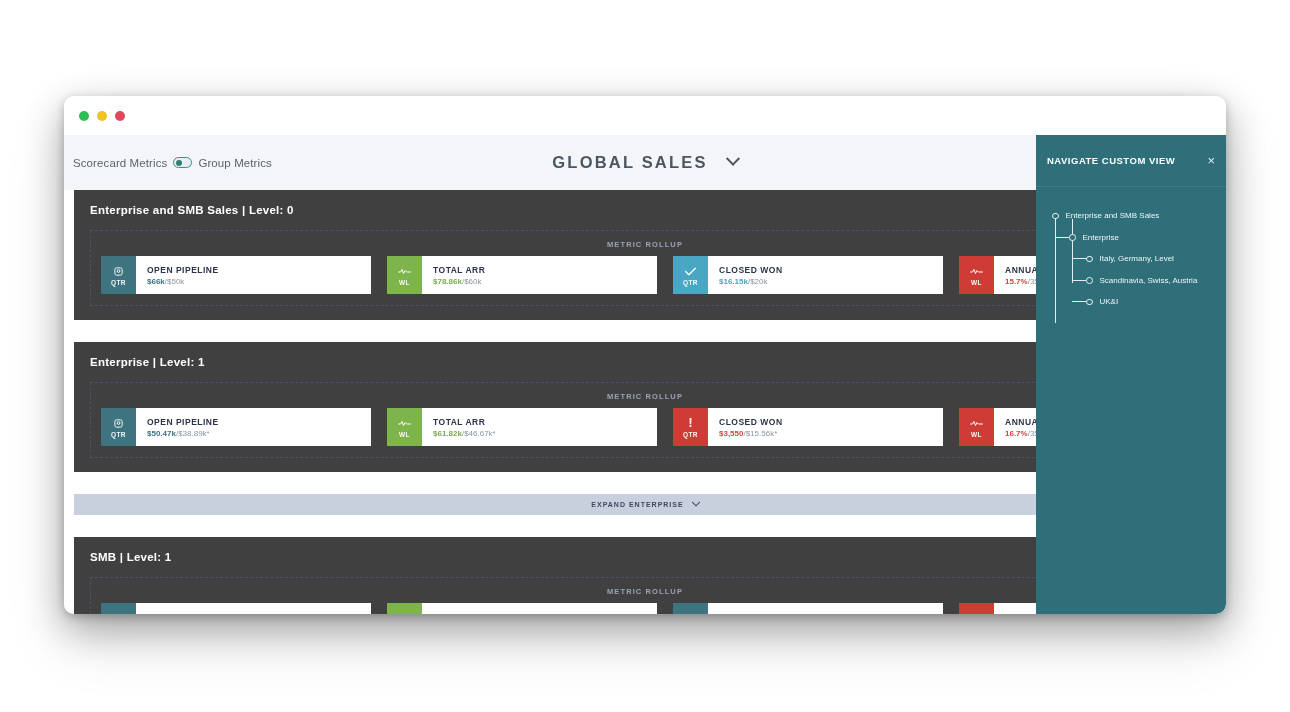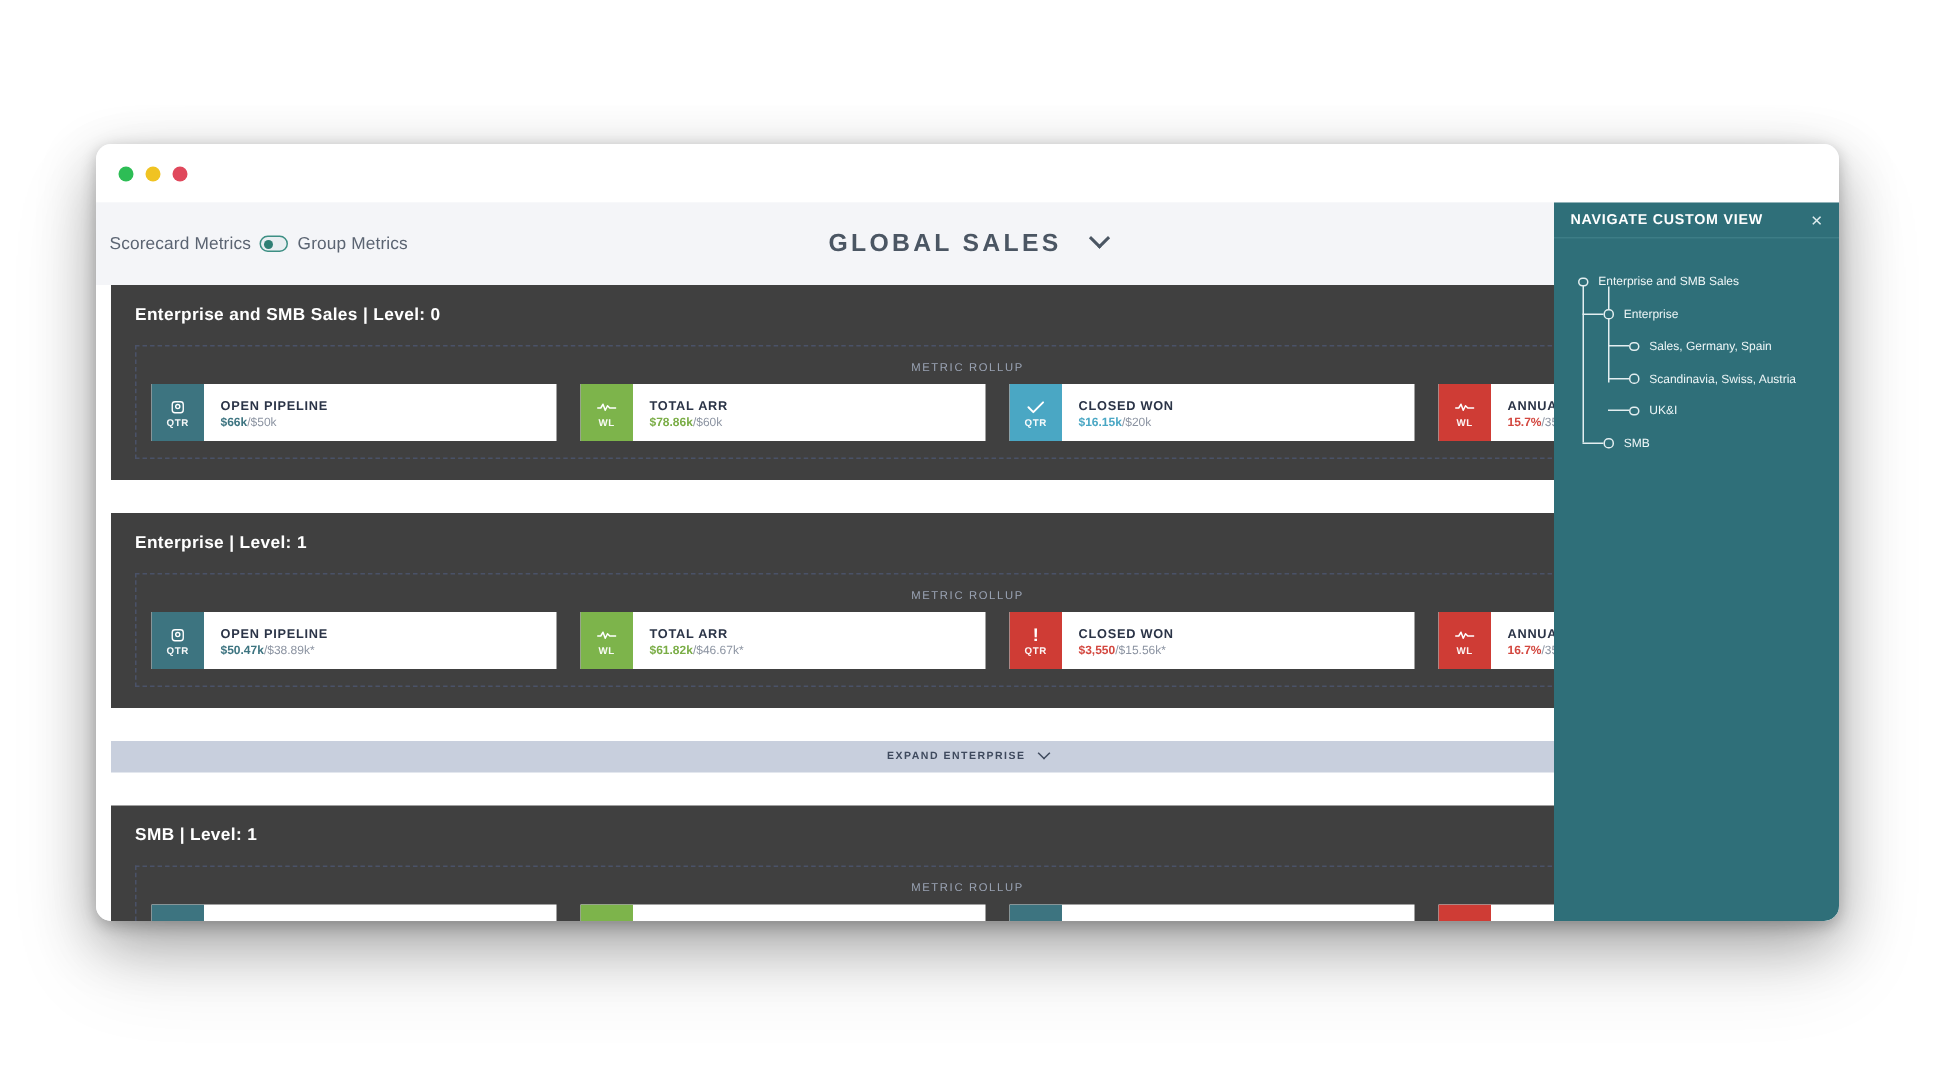--- a/index.html
+++ b/index.html
@@ -117,21 +117,21 @@
   }
 
   .rollup-box {
     border: 1px dashed #4a5268;
     padding: 9px 10px 11px 10px;
     position: relative;
   }
   .rollup-label {
     text-align: center;
     font-size: 7.5px;
-    font-weight: normal;
+    font-weight: bold;
     letter-spacing: 1.1px;
     color: #9aa3b4;
     margin-bottom: 7px;
   }
   .cards-row {
     display: flex;
     gap: 16px;
     width: 1420px;   
   }
   .card {
@@ -213,21 +213,21 @@
   
   #sidebar {
     position: absolute;
     top: 39px; right: 0;
     width: 190px;
     bottom: 0;
     background: #2f6f79;
     z-index: 20;
   }
   #sidebar-head {
-    height: 24px;
+    height: 52px;
     display: flex;
     align-items: center;
     justify-content: space-between;
     padding: 0 11px 0 11px;
     border-bottom: 1px solid #3d7d86;
   }
   #sidebar-title {
     font-size: 9.5px;
     font-weight: bold;
     letter-spacing: .5px;
@@ -511,41 +511,34 @@
             <i style="left: 19px; top: 10px; width: 14px; height: 1px;"></i>
           </div>
           <span class="node-dot"></span>
           <span class="node-label">Enterprise</span>
         </div>
         <div class="tree-node d2">
           <div class="elbow">
             <i style="left: 36px; top: 10px; width: 14px; height: 1px;"></i>
           </div>
           <span class="node-dot"></span>
-          <span class="node-label">Sales, Germany, Spain</span>
+          <span class="node-label">Italy, Germany, Level</span>
         </div>
         <div class="tree-node d2">
           <div class="elbow">
             <i style="left: 36px; top: 10px; width: 14px; height: 1px;"></i>
           </div>
           <span class="node-dot"></span>
           <span class="node-label">Scandinavia, Swiss, Austria</span>
         </div>
         <div class="tree-node d2">
           <div class="elbow">
             <i style="left: 36px; top: 10px; width: 14px; height: 1px;"></i>
           </div>
           <span class="node-dot"></span>
           <span class="node-label">UK&amp;I</span>
-        </div>
-        <div class="tree-node d1">
-          <div class="elbow">
-            <i style="left: 19px; top: 10px; width: 14px; height: 1px;"></i>
-          </div>
-          <span class="node-dot"></span>
-          <span class="node-label">SMB</span>
         </div>
         <i style="position: absolute; left: 19px; top: 28px; width: 1px; height: 107.5px; background: rgb(227, 238, 240);"></i>
         <i style="position: absolute; left: 36px; top: 31.5px; width: 1px; height: 64.5px; background: rgb(227, 238, 240);"></i>
       </div>
   </div>
 
 </div>
 
 </body></html>

